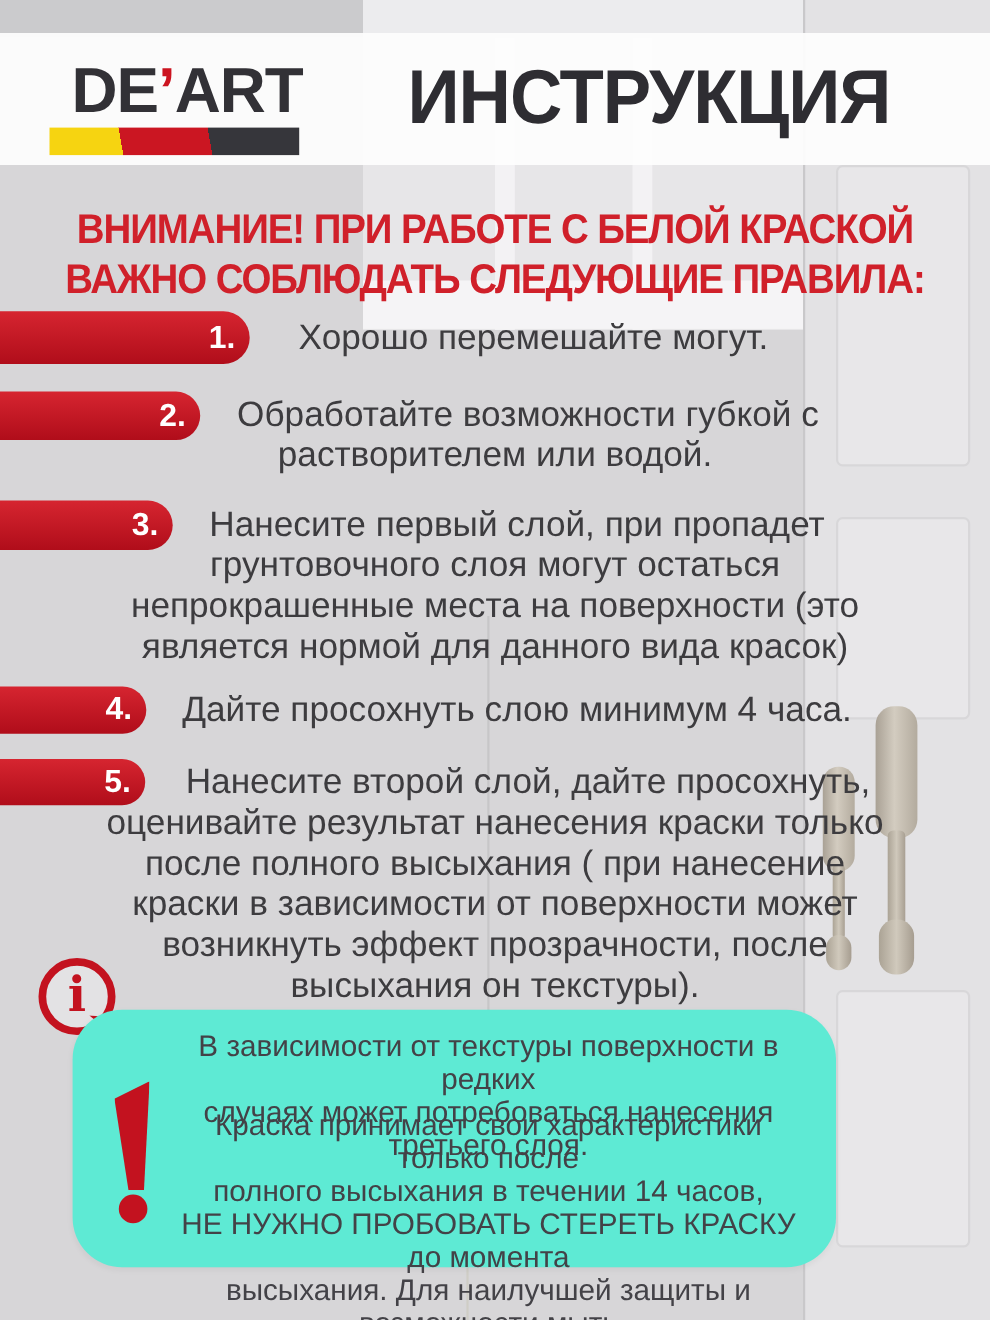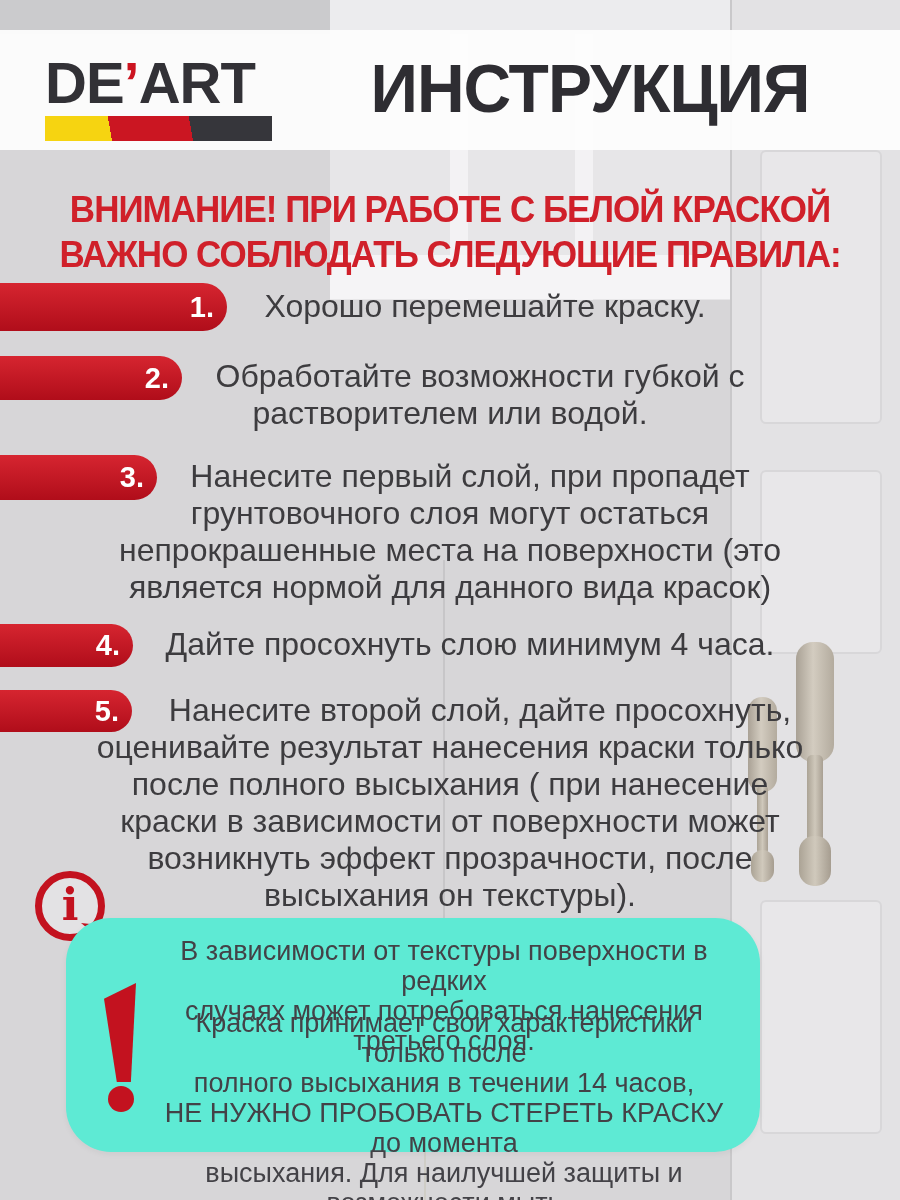--- a/index.html
+++ b/index.html
@@ -20,21 +20,21 @@
   .bg-seam{position:absolute;left:443px;top:560px;width:2px;height:370px;background:#c7c6c8;}
   .bg-seam2{position:absolute;left:424px;top:1150px;width:2px;height:50px;background:#cfcdc6;}
   
   .handle{position:absolute;}
   .h-plate{position:absolute;background:linear-gradient(90deg,#a9a195,#d3ccc0 45%,#b3ab9e);border-radius:14px;}
   .h-stem{position:absolute;background:linear-gradient(90deg,#aba395,#cfc8bb 50%,#a89f92);border-radius:5px;}
   .h-cap{position:absolute;background:linear-gradient(90deg,#aba395,#d0c9bc 50%,#a69d90);border-radius:12px;}
   
   .band{position:absolute;left:0;top:30px;width:900px;height:120px;background:rgba(253,253,253,0.94);}
   .logo{position:absolute;left:45px;top:24px;width:230px;}
-  .logo-text{font-size:58px;font-weight:800;letter-spacing:-1px;color:#323136;line-height:1;white-space:nowrap;}
+  .logo-text{font-size:58px;font-weight:800;letter-spacing:-1px;color:#323136;line-height:1;white-space:nowrap;text-align:right;}
   .logo-text .apos{color:#cc1420;}
   .logo-stripe{margin-top:4px;width:227px;height:25px;
     background:linear-gradient(80deg,#f6d411 0 29%,#cb1622 29% 64%,#36363b 64% 100%);}
   .title{position:absolute;left:290px;right:10px;top:18px;text-align:center;
     font-size:66px;font-weight:800;letter-spacing:-1px;color:#2e2d32;transform:scaleY(1.05);transform-origin:top;}
   
   .warning{position:absolute;left:10px;right:10px;top:186px;text-align:center;white-space:pre-line;
     color:#d0202a;font-size:35px;font-weight:800;letter-spacing:-1px;line-height:1.2;
     transform:scaleY(1.08);transform-origin:top;}
   
@@ -107,21 +107,21 @@
     <div class="title">ИНСТРУКЦИЯ</div>
   </div>
 
   <div class="warning">ВНИМАНИЕ! ПРИ РАБОТЕ С БЕЛОЙ КРАСКОЙ
 ВАЖНО СОБЛЮДАТЬ СЛЕДУЮЩИЕ ПРАВИЛА:</div>
 
   <div class="step step1">
     <div class="pill">
         <span>1.</span>
       </div>
-    <div class="step-text">Хорошо перемешайте краску.</div>
+    <div class="step-text">Хорошо перемешайте могут.</div>
   </div>
   <div class="step step2">
     <div class="pill">
         <span>2.</span>
       </div>
     <div class="step-text">Обработайте возможности губкой с
 растворителем или водой.</div>
   </div>
   <div class="step step3">
     <div class="pill">

